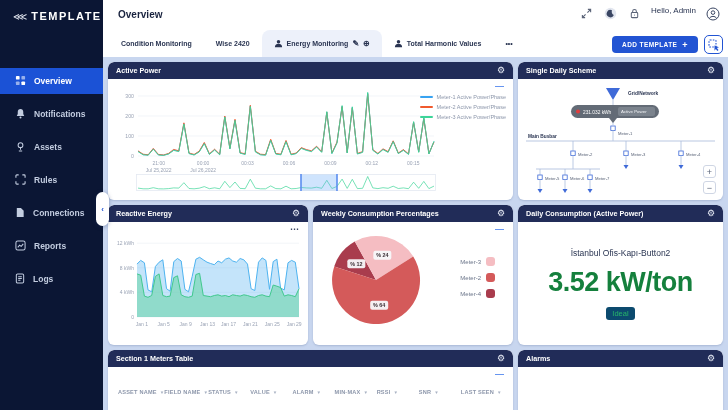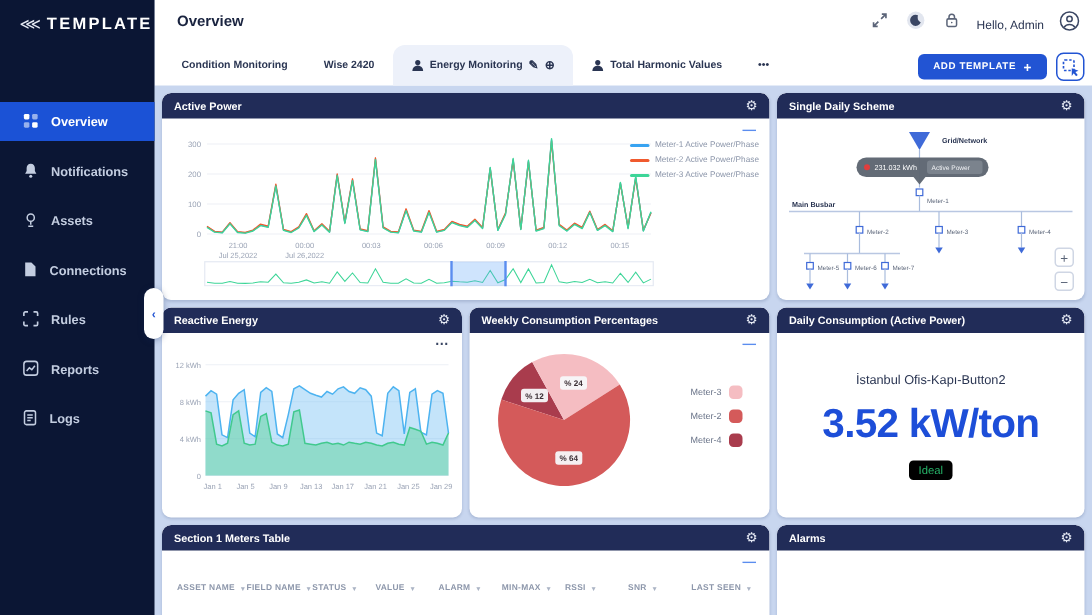--- a/index.html
+++ b/index.html
@@ -19,21 +19,21 @@
   .nav-item svg { flex:0 0 auto; }
 
   
   #collapse-handle { position:absolute; left:96px; top:192px; width:13px; height:34px; background:#fff;
        border-radius:7px; box-shadow:0 1px 4px rgba(20,40,90,.35); z-index:9; display:flex; align-items:center;
        justify-content:center; color:#2254d3; font-size:8px; font-weight:bold; cursor:pointer; }
 
   
   #topbar { position:absolute; left:103px; top:0; width:625px; height:30px; background:#fff; z-index:4; }
   #page-title { position:absolute; left:15px; top:9px; font-size:10px; font-weight:bold; color:#19233f; }
-  #topbar-right { position:absolute; right:8px; top:6px; display:flex; align-items:flex-end; gap:9px; }
+  #topbar-right { position:absolute; right:8px; top:6px; display:flex; align-items:flex-start; gap:9px; }
   .tb-icon { width:15px; height:15px; display:flex; align-items:center; justify-content:center; cursor:pointer; }
   #greeting { font-size:8px; color:#2a3552; }
 
   
   #tabbar-row { position:absolute; left:103px; top:30px; width:625px; height:27px; background:#fff; z-index:4; }
   #tabbar { position:absolute; left:6px; top:0; height:27px; display:flex; align-items:stretch; }
   .tab { display:flex; align-items:center; gap:4px; padding:0 12px; font-size:7px; font-weight:bold;
          color:#2a3552; cursor:pointer; white-space:nowrap; }
   .tab.active { background:#edf1fa; border-radius:8px 8px 0 0; }
   .tab .mini { font-size:8px; color:#2a3552; }
@@ -75,22 +75,22 @@
   #pie-chart { position:absolute; left:16px; top:28px; }
   #pie-legend { position:absolute; right:18px; top:52px; }
   .pleg-row { display:flex; align-items:center; gap:5px; margin-bottom:7px; cursor:pointer; }
   .pleg-swatch { width:9px; height:9px; border-radius:3px; }
   .pleg-label { font-size:6px; color:#6a7astrip3; color:#6a7489; }
 
   
   #daily-body { position:absolute; left:0; top:17px; width:100%; height:123px; display:flex; flex-direction:column;
         align-items:center; justify-content:center; gap:9px; }
   #daily-asset { font-size:8.5px; font-weight:normal; color:#2a3552; }
-  #daily-value { font-size:27px; font-weight:bold; color:#1d4ed8; letter-spacing:-0.5px; }
-  #daily-chip  { font-size:7.5px; color:#27b56a; background:#000000; padding:2px 6px; border-radius:3px; }
+  #daily-value { font-size:27px; font-weight:bold; color:#15803d; letter-spacing:-0.5px; }
+  #daily-chip  { font-size:7.5px; color:#27b56a; background:#0c4a6e; padding:2px 6px; border-radius:3px; }
 
   
   #meters-thead { position:absolute; left:10px; right:10px; top:39px; display:flex; }
   .th-cell { flex:1; display:flex; align-items:center; gap:3px; font-size:5.6px; font-weight:bold;
         color:#8d97ab; letter-spacing:.2px; cursor:pointer; white-space:nowrap; }
   .th-arrow { font-size:4.5px; color:#aab3c4; }
 
   svg text { font-family:"Liberation Sans", sans-serif; }
 </style>
 </head>
@@ -121,30 +121,30 @@
           <span>Notifications</span>
         </div>
         <div class="nav-item">
           <span><svg width="11" height="11" viewBox="0 0 12 12" fill="none" stroke="currentColor" stroke-width="1.1">
               <circle cx="6" cy="4.5" r="2.6"></circle>
               <path d="M6 7.2v2.4M4.2 10.8h3.6"></path>
             </svg></span>
           <span>Assets</span>
         </div>
         <div class="nav-item">
+          <span><svg width="11" height="11" viewBox="0 0 12 12" fill="none" stroke="currentColor" stroke-width="1.2">
+              <path d="M1 4V2a1 1 0 0 1 1-1h2M8 1h2a1 1 0 0 1 1 1v2M11 8v2a1 1 0 0 1-1 1H8M4 11H2a1 1 0 0 1-1-1V8"></path>
+            </svg></span>
+          <span>Rules</span>
+        </div>
+        <div class="nav-item">
           <span><svg width="10" height="11" viewBox="0 0 10 12" fill="currentColor">
               <path d="M1.5 1h4.5l3 3v7h-7.5z"></path>
             </svg></span>
           <span>Connections</span>
-        </div>
-        <div class="nav-item">
-          <span><svg width="11" height="11" viewBox="0 0 12 12" fill="none" stroke="currentColor" stroke-width="1.2">
-              <path d="M1 4V2a1 1 0 0 1 1-1h2M8 1h2a1 1 0 0 1 1 1v2M11 8v2a1 1 0 0 1-1 1H8M4 11H2a1 1 0 0 1-1-1V8"></path>
-            </svg></span>
-          <span>Rules</span>
         </div>
         <div class="nav-item">
           <span><svg width="11" height="11" viewBox="0 0 12 12" fill="none" stroke="currentColor" stroke-width="1.1">
               <rect x="1" y="1" width="10" height="10" rx="2"></rect>
               <path d="M3 8l2-2.3L6.8 7 9 4.2"></path>
             </svg></span>
           <span>Reports</span>
         </div>
         <div class="nav-item">
           <span><svg width="10" height="11" viewBox="0 0 10 12" fill="none" stroke="currentColor" stroke-width="1.1">

